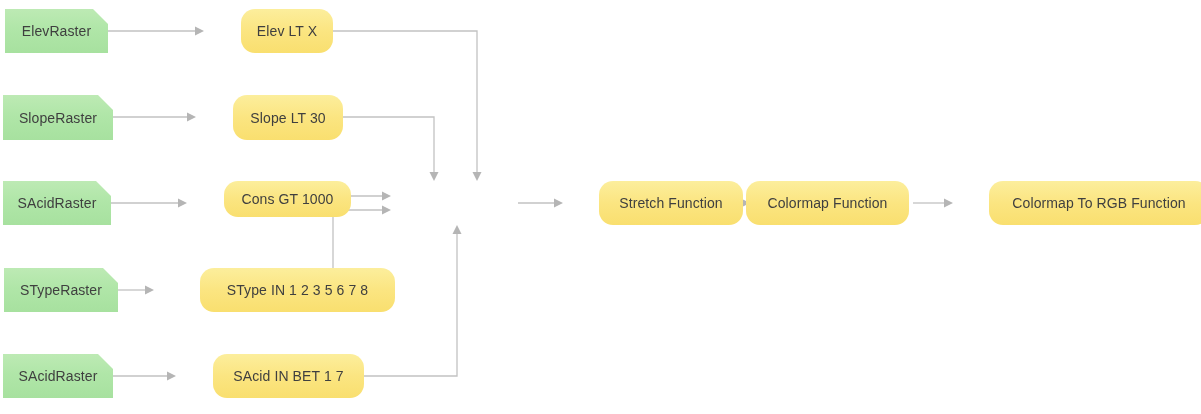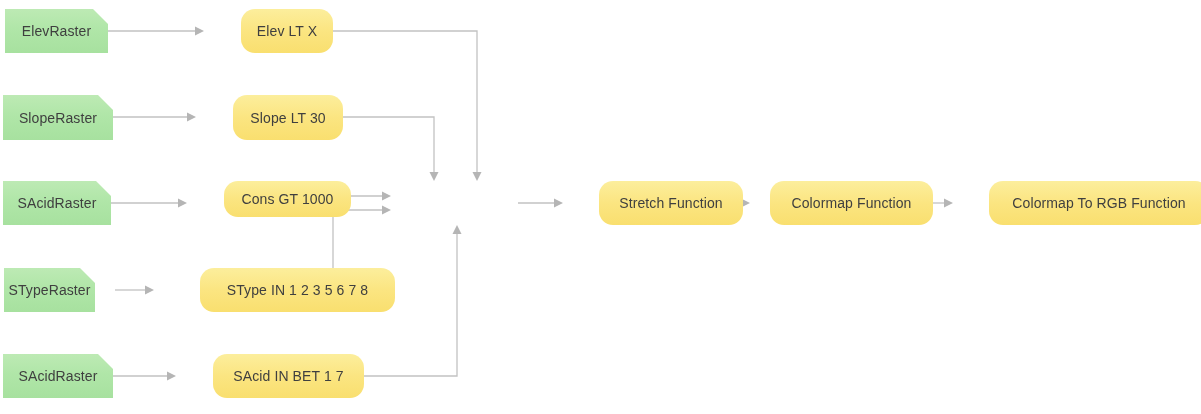--- a/index.html
+++ b/index.html
@@ -107,21 +107,21 @@
     </svg>
 <div class="node raster" style="left: 5px; top: 9px; width: 103px; height: 44px;">
       <span class="lbl">ElevRaster</span>
     </div>
     <div class="node raster" style="left: 3px; top: 95px; width: 110px; height: 45px;">
       <span class="lbl">SlopeRaster</span>
     </div>
     <div class="node raster" style="left: 3px; top: 181px; width: 108px; height: 44px;">
       <span class="lbl">SAcidRaster</span>
     </div>
-    <div class="node raster" style="left: 4px; top: 268px; width: 91px; height: 44px;">
+    <div class="node raster" style="left: 4px; top: 268px; width: 114px; height: 44px;">
       <span class="lbl">STypeRaster</span>
     </div>
     <div class="node raster" style="left: 3px; top: 354px; width: 110px; height: 44px;">
       <span class="lbl">SAcidRaster</span>
     </div>
     <div class="node fn" style="left: 205px; top: 9px; width: 92px; height: 44px;">
       <span class="lbl">Elev LT X</span>
     </div>
     <div class="node fn" style="left: 197px; top: 95px; width: 110px; height: 45px;">
       <span class="lbl">Slope LT 30</span>
@@ -131,19 +131,19 @@
     </div>
     <div class="node fn" style="left: 164px; top: 268px; width: 195px; height: 44px; text-align: right;">
       <span class="lbl">SType IN 1 2 3 5 6 7 8</span>
     </div>
     <div class="node fn" style="left: 177px; top: 354px; width: 151px; height: 44px;">
       <span class="lbl">SAcid IN BET 1 7</span>
     </div>
     <div class="node fn" style="left: 563px; top: 181px; width: 144px; height: 44px;">
       <span class="lbl">Stretch Function</span>
     </div>
-    <div class="node fn" style="left: 734px; top: 181px; width: 163px; height: 44px;">
+    <div class="node fn" style="left: 710px; top: 181px; width: 163px; height: 44px;">
       <span class="lbl">Colormap Function</span>
     </div>
     <div class="node fn" style="left: 953px; top: 181px; width: 220px; height: 44px;">
       <span class="lbl">Colormap To RGB Function</span>
     </div>
   </div>
 
 </body></html>

